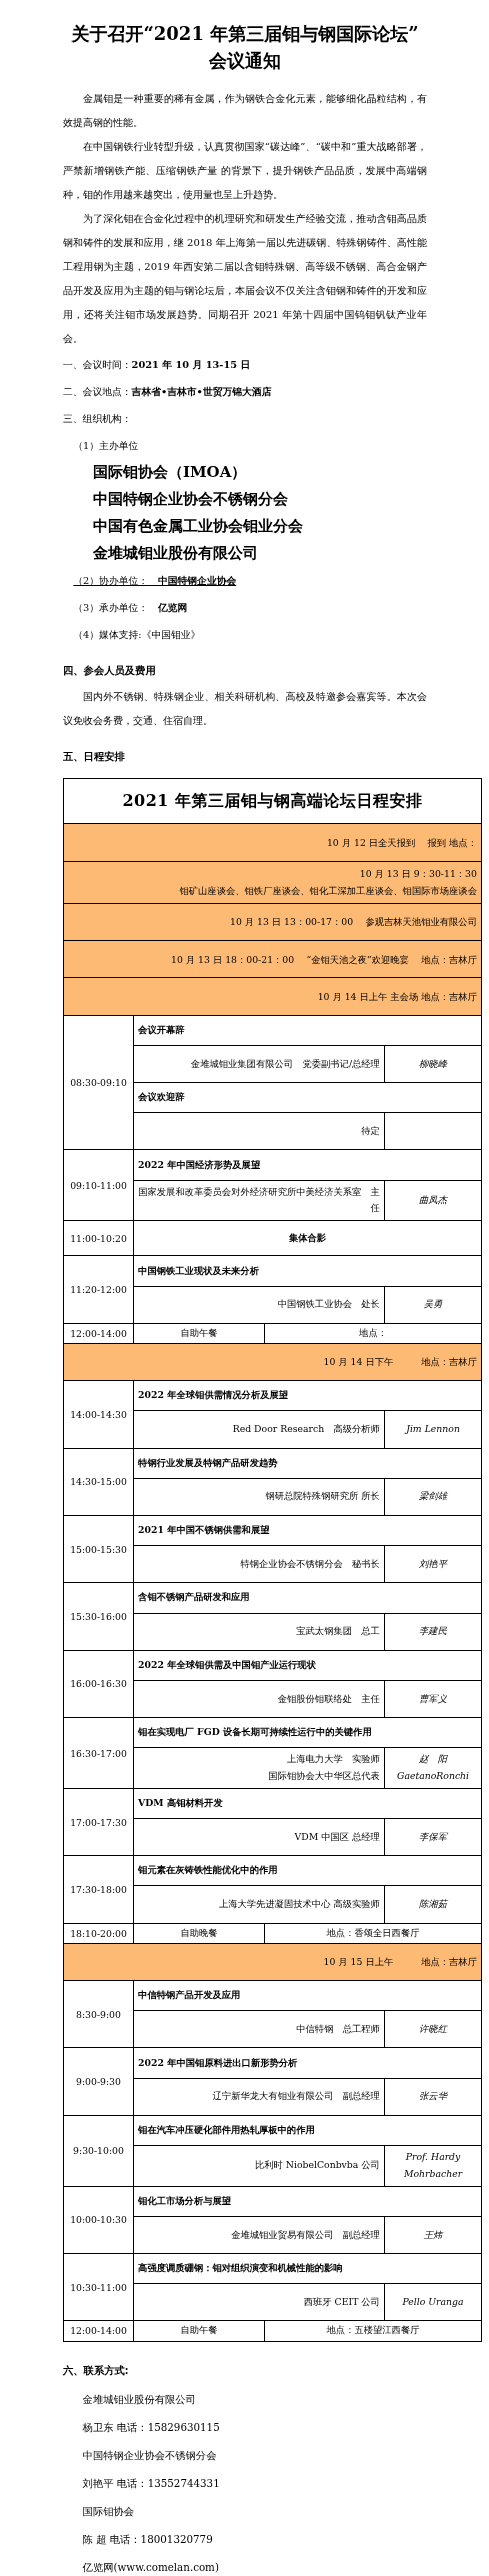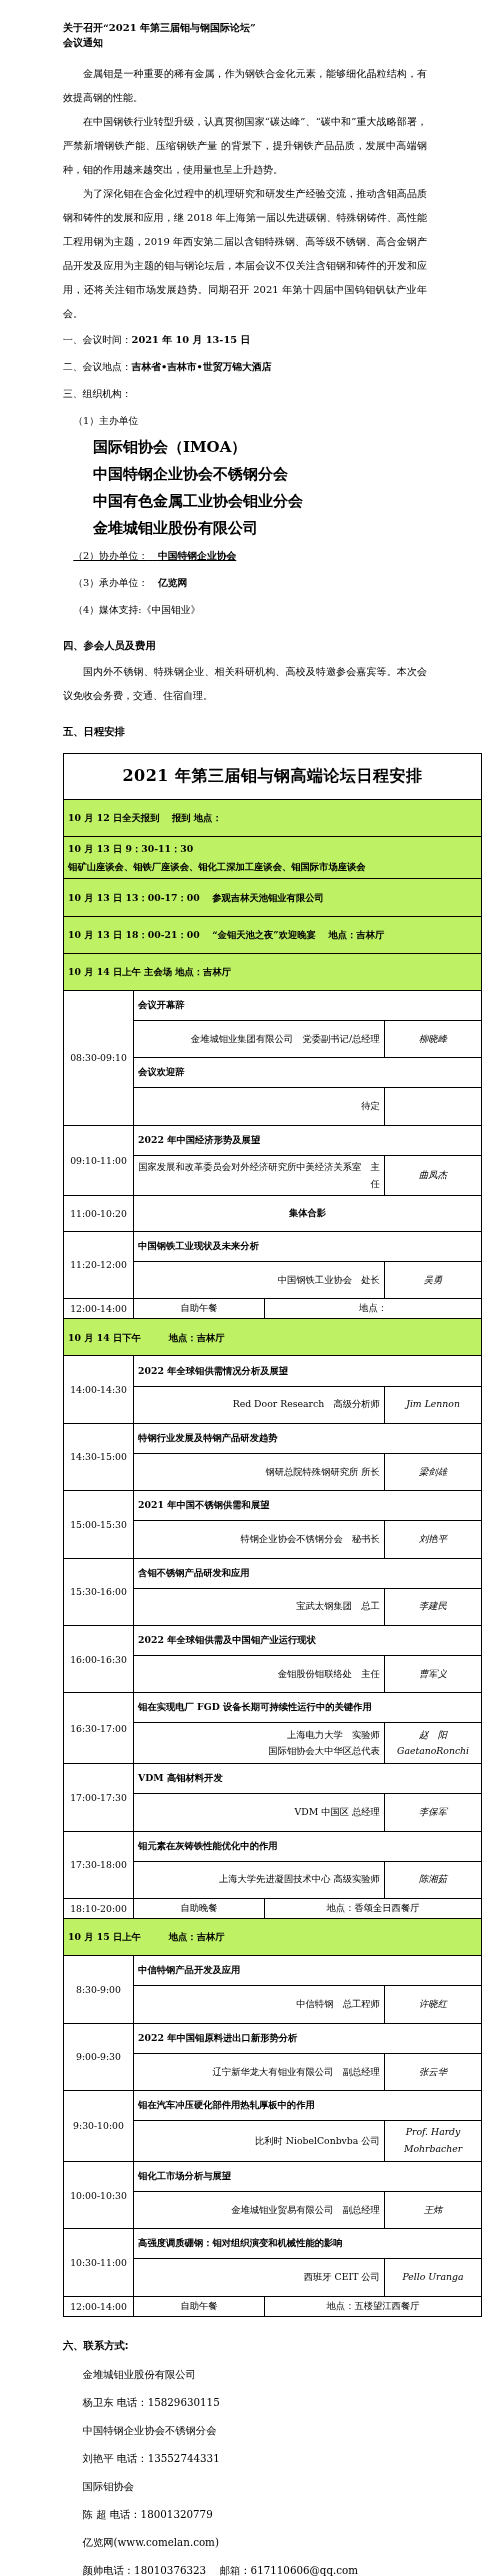--- a/index.html
+++ b/index.html
@@ -1,31 +1,31 @@
 <!DOCTYPE html>
 <html style="font-size:8.2px"><head>
 <meta charset="utf-8">
 <style>
   html,body{margin:0;padding:0;background:#ffffff;}
   body{width:489px;height:3091px;overflow:hidden;color:#000;
        font-family:"DejaVu Serif","Liberation Serif",serif;}
   .page{padding:19.6px 7.7px 0 63px;position:relative;}
-  .doc-title{font-size:10px;font-weight:bold;text-align:left;line-height:1.55;width:364px;}
+  .doc-title{font-size:18px;font-weight:bold;text-align:center;line-height:1.55;width:364px;}
   .para{font-size:10px;line-height:24px;text-align:justify;text-indent:2em;width:364px;}
   .item{font-size:9.8px;line-height:27px;width:364px;}
   .item b,.bold{font-weight:bold;}
   .hosts{font-size:15px;line-height:27px;padding-left:30px;font-weight:bold;}
   .sec-head{font-size:10.3px;font-weight:bold;line-height:30px;}
   
   table.sched{border-collapse:collapse;width:419px;margin-top:7.2px;table-layout:fixed;}
   table.sched td{border:1px solid #000;font-size:9.3px;vertical-align:middle;
                  padding:3.1px 4.1px;word-break:break-all;}
   table.sched td.ttl{border:1.3px solid #000;font-size:16px;font-weight:bold;text-align:center;
                      height:38px;letter-spacing:0.5px;}
-  td.banner{background:#bef264;font-weight:bold;text-align:left;height:30px;
+  td.banner{background:#fdba74;font-weight:normal;text-align:right;height:30px;
             white-space:pre-line;line-height:1.9;}
   td.time{text-align:center;font-size:8.8px;padding:2.1px 1px;}
   td.stitle{font-weight:bold;height:23px;padding-left:6.2px;}
   td.org{text-align:right;height:30px;padding-right:5.2px;white-space:pre-line;line-height:1.8;}
   td.name{text-align:center;white-space:pre-line;line-height:1.8;font-style:italic;}
   td.meal{text-align:center;}
   td.place{text-align:center;}
   td.merged{text-align:center;font-weight:bold;height:28px;}
   
   .c-org{font-size:10.3px;line-height:28px;padding-left:19.6px;}

